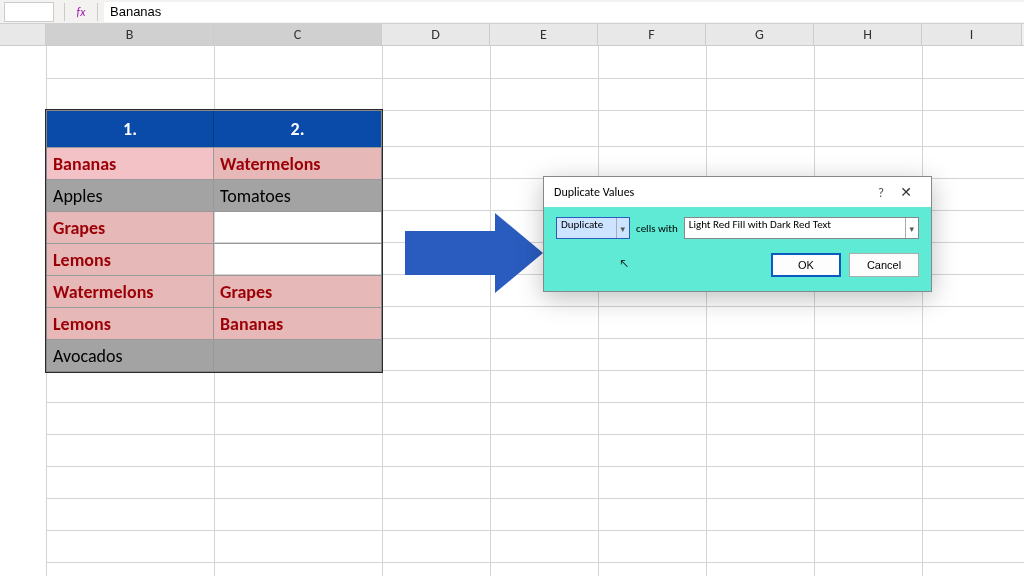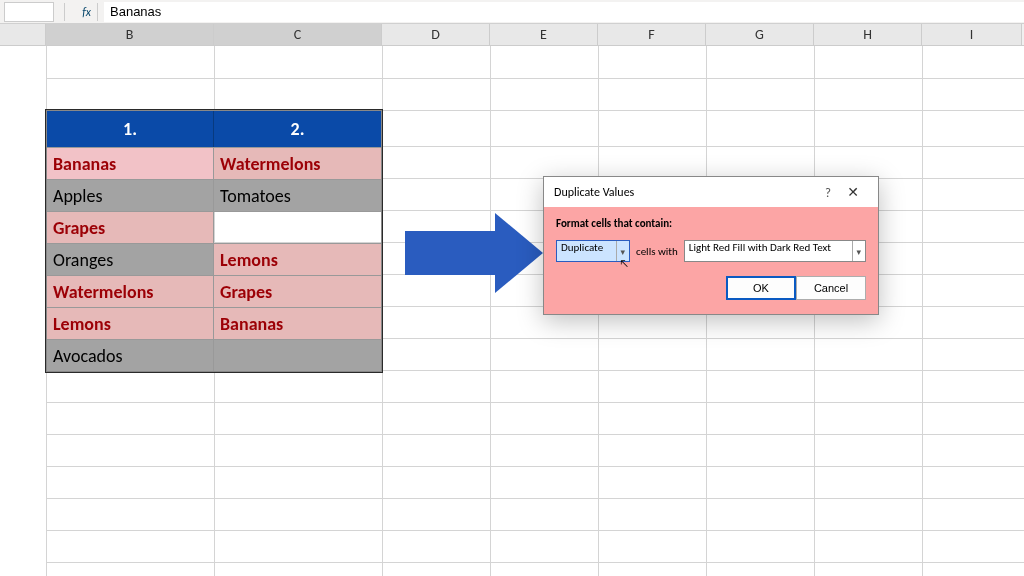--- a/index.html
+++ b/index.html
@@ -1,19 +1,19 @@
 <!DOCTYPE html>
 <html><head>
   <meta charset="utf-8">
   <style>
     * { box-sizing: border-box; margin: 0; padding: 0; }
     body { font-family: Calibri, Arial, sans-serif; background: #fff; width: 1024px; height: 576px; position: relative; overflow: hidden; }
     .formula-bar { display: flex; align-items: center; height: 24px; background: #f3f2f1; border-bottom: 1px solid #d0d0d0; }
     .name-box { width: 50px; height: 20px; margin: 2px 4px; background: #fff; border: 1px solid #ccc; padding: 0 4px; font-size: 12px; }
-    .fx-label { width: 20px; text-align: right; font-style: italic; font-size: 12px; color: #0c4a6e; }
+    .fx-label { width: 20px; text-align: center; font-style: italic; font-size: 12px; color: #a21caf; }
     .fx-divider { width: 1px; height: 18px; background: #ccc; margin: 0 6px; }
     .fx-input { flex: 1; height: 20px; border: none; background: #fff; padding: 0 6px; font-size: 13px; }
     .col-headers { display: flex; height: 22px; border-bottom: 1px solid #ccc; background: #f0f0f0; }
     .col-h { border-right: 1px solid #ccc; text-align: center; font-size: 14px; color: #333; line-height: 22px; background: #e8e8e8; }
     .col-h.sel { background: #d0d0d0; }
     .col-a { width: 46px; }
     .col-b { width: 168px; }
     .col-c { width: 168px; }
     .col-d { width: 108px; }
     .col-e { width: 108px; }
@@ -31,34 +31,34 @@
     .dh-cell { width: 50%; text-align: center; color: #fff; font-weight: bold; font-size: 18px; line-height: 36px; }
     .dh-cell:first-child { border-right: 1px solid #083a7f; }
     .d-row { display: flex; height: 32px; border-top: 1px solid #999; }
     .d-cell { width: 50%; padding: 0 6px; font-size: 18px; line-height: 32px; background: #a3a3a3; color: #000; }
     .d-cell:first-child { border-right: 1px solid #999; }
     .dup { background: #e6b9b8; color: #9c0006; font-weight: 700; }
     .active-dup { background: #f2c2c7; color: #9c0006; font-weight: 600; }
     .arrow { position: absolute; left: 405px; top: 185px; }
     .arrow-body { width: 90px; height: 44px; background: #2a5cbf; }
     .arrow-head { position: absolute; left: 90px; top: -18px; width: 0; height: 0; border-top: 40px solid transparent; border-bottom: 40px solid transparent; border-left: 48px solid #2a5cbf; }
-    .dialog { position: absolute; left: 543px; top: 130px; width: 336px; background: #fca5a5; border: 1px solid #888; box-shadow: 0 6px 24px rgba(0,0,0,0.25); }
+    .dialog { position: absolute; left: 543px; top: 130px; width: 389px; background: #5eead4; border: 1px solid #888; box-shadow: 0 6px 24px rgba(0,0,0,0.25); }
     .dlg-title { display: flex; align-items: center; height: 30px; background: #fff; padding: 0 10px; font-size: 12px; }
     .dlg-title-text { flex: 1; }
     .dlg-help { width: 20px; text-align: center; color: #555; font-size: 13px; }
     .dlg-close { width: 30px; text-align: center; color: #333; font-size: 14px; }
     .dlg-body { padding: 10px 12px 14px 12px; }
     .dlg-label { font-size: 11px; font-weight: bold; margin-bottom: 10px; }
     .dlg-row { display: flex; align-items: center; gap: 6px; margin-bottom: 14px; }
     .dlg-select { height: 22px; background: #fff; border: 1px solid #888; font-size: 11px; padding: 0 4px; position: relative; display: flex; }
     .dlg-select.dup-sel { width: 74px; background: #cce4ff; border: 1px solid #2a5cbf; }
     .sel-chev { margin-left: auto; font-size: 9px; color: #555; border-left: 1px solid #aaa; padding-left: 3px; height: 100%; display: flex; align-items: center; }
     .dlg-text { font-size: 11px; }
     .dlg-select.fmt-sel { flex: 1; }
-    .dlg-btns { display: flex; justify-content: flex-end; gap: 0; }
+    .dlg-btns { display: flex; justify-content: flex-end; gap: 8px; }
     .dlg-btn { width: 70px; height: 24px; font-size: 11px; background: #fdfdfd; border: 1px solid #adadad; }
     .dlg-btn.primary { border: 2px solid #0a5ac2; }
     .cursor { position: absolute; left: 619px; top: 211px; font-size: 11px; color: #000; pointer-events: none; }
   </style>
 </head>
 <body>
 
 <div class="formula-bar">
   <input class="name-box" value="" style="">
   <div class="fx-divider"></div>
@@ -118,21 +118,20 @@
           <div class="d-cell dup">Watermelons</div>
         </div>
         <div class="d-row">
           <div class="d-cell">Apples</div>
           <div class="d-cell">Tomatoes</div>
         </div>
         <div class="d-row">
           <div class="d-cell dup">Grapes</div>
         </div>
         <div class="d-row">
-          <div class="d-cell">Oranges</div>
           <div class="d-cell dup">Lemons</div>
         </div>
         <div class="d-row">
           <div class="d-cell dup">Watermelons</div>
           <div class="d-cell dup">Grapes</div>
         </div>
         <div class="d-row">
           <div class="d-cell dup">Lemons</div>
           <div class="d-cell dup">Bananas</div>
         </div>
@@ -148,21 +147,20 @@
     <div class="arrow-head"></div>
   </div>
 
   <div class="dialog">
     <div class="dlg-title">
       <span class="dlg-title-text">Duplicate Values</span>
       <span class="dlg-help">?</span>
       <span class="dlg-close">✕</span>
     </div>
     <div class="dlg-body">
-      <div class="dlg-label">Format cells that contain:</div>
       <div class="dlg-row">
         <div class="dlg-select dup-sel">
           <span>Duplicate</span>
           <span class="sel-chev">▾</span>
         </div>
         <span class="dlg-text">cells with</span>
         <div class="dlg-select fmt-sel">
           <span>Light Red Fill with Dark Red Text</span>
           <span class="sel-chev">▾</span>
         </div>

